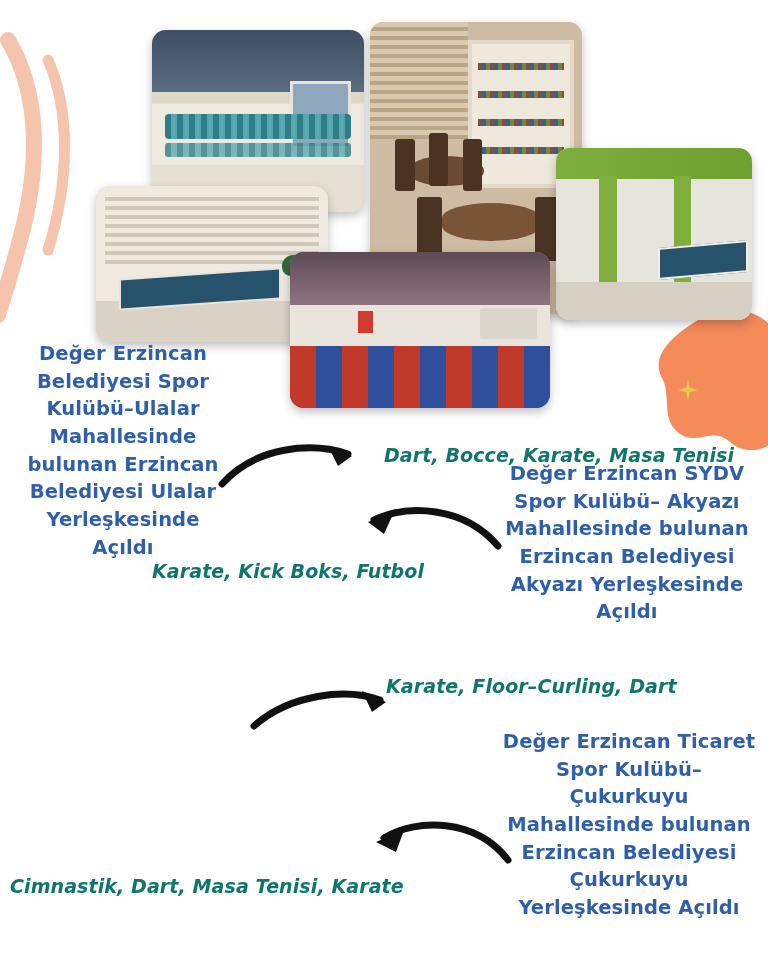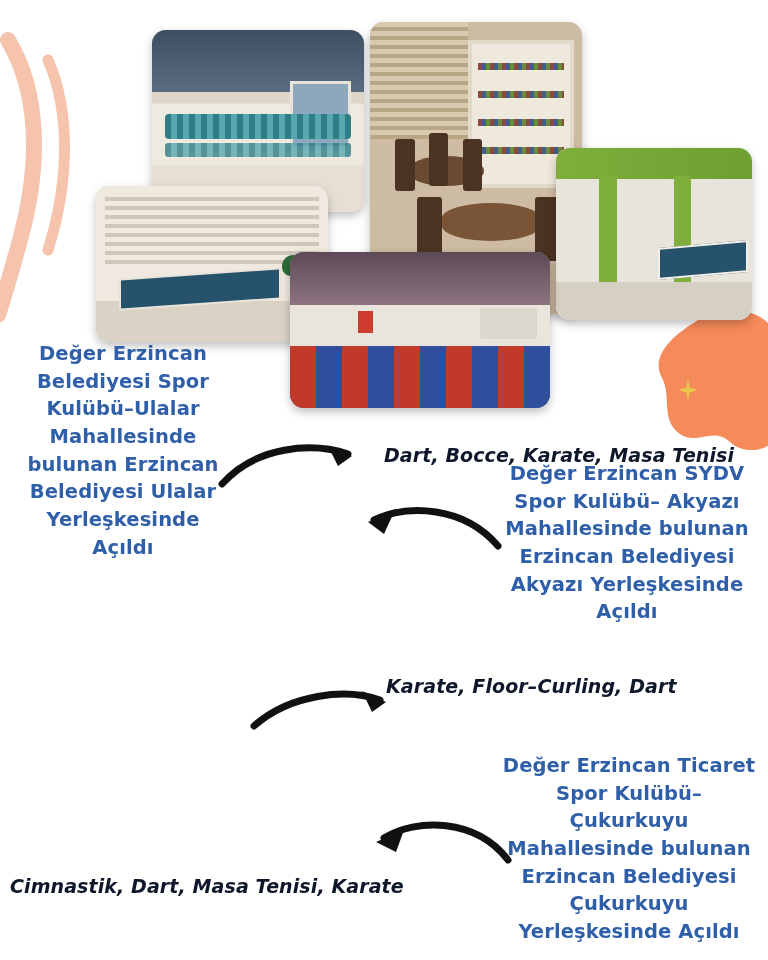--- a/index.html
+++ b/index.html
@@ -116,33 +116,33 @@
     position:absolute;
     color:#2f5fa8;
     font-weight:700;
     font-size:19.5px;
     line-height:1.42;
     letter-spacing:.1px;
   }
   .club.center{text-align:center;}
   .sport{
     position:absolute;
-    color:#0f172a;
+    color:#0f766e;
     font-style:italic;
     font-weight:700;
     font-size:19px;
     letter-spacing:.1px;
     font-family:"DejaVu Sans", sans-serif;
   }
   .arrow{position:absolute;pointer-events:none;}
 
   #club-ulalar{left:14px;top:340px;width:218px;}
   #club-sydv{left:502px;top:460px;width:250px;}
   #club-osb{left:6px;top:600px;width:262px;}
-  #club-ticaret{left:500px;top:752px;width:258px;}
+  #club-ticaret{left:500px;top:728px;width:258px;}
 
   #sport-1{left:384px;top:444px;}
   #sport-2{left:152px;top:560px;}
   #sport-3{left:386px;top:675px;text-align:right;}
   #sport-4{left:10px;top:875px;text-align:right;}
 </style>
 </head>
 <body>
 
 <div class="stage">
@@ -223,20 +223,21 @@
   </div>
 
   <div class="club center" id="club-ulalar">Değer Erzincan Belediyesi Spor Kulübü–Ulalar Mahallesinde bulunan Erzincan Belediyesi Ulalar Yerleşkesinde Açıldı</div>
 
   <div class="club center" id="club-sydv">Değer Erzincan SYDV Spor Kulübü– Akyazı Mahallesinde bulunan Erzincan Belediyesi Akyazı Yerleşkesinde Açıldı</div>
 
 
   <div class="club center" id="club-ticaret">Değer Erzincan Ticaret Spor Kulübü–Çukurkuyu Mahallesinde bulunan Erzincan Belediyesi Çukurkuyu Yerleşkesinde Açıldı</div>
 
   <div class="sport" id="sport-1">Dart, Bocce, Karate, Masa Tenisi</div>
+  <div class="sport" id="sport-2">Karate, Kick Boks, Futbol</div>
   <div class="sport" id="sport-3">Karate, Floor–Curling, Dart</div>
   <div class="sport" id="sport-4">Cimnastik, Dart, Masa Tenisi, Karate</div>
 
   <svg class="arrow" style="left:216px;top:440px;width:150px;height:50px;" viewBox="0 0 150 50">
     <path d="M6 44 C 40 6, 96 2, 132 14" stroke="#111" stroke-width="7" fill="none" stroke-linecap="round"></path>
     <path d="M136 16 L112 6 L122 26 Z" fill="#111"></path>
   </svg>
 
   <svg class="arrow" style="left:352px;top:500px;width:152px;height:50px;" viewBox="0 0 152 50">
     <path d="M146 46 C 112 6, 56 4, 22 20" stroke="#111" stroke-width="7" fill="none" stroke-linecap="round"></path>

